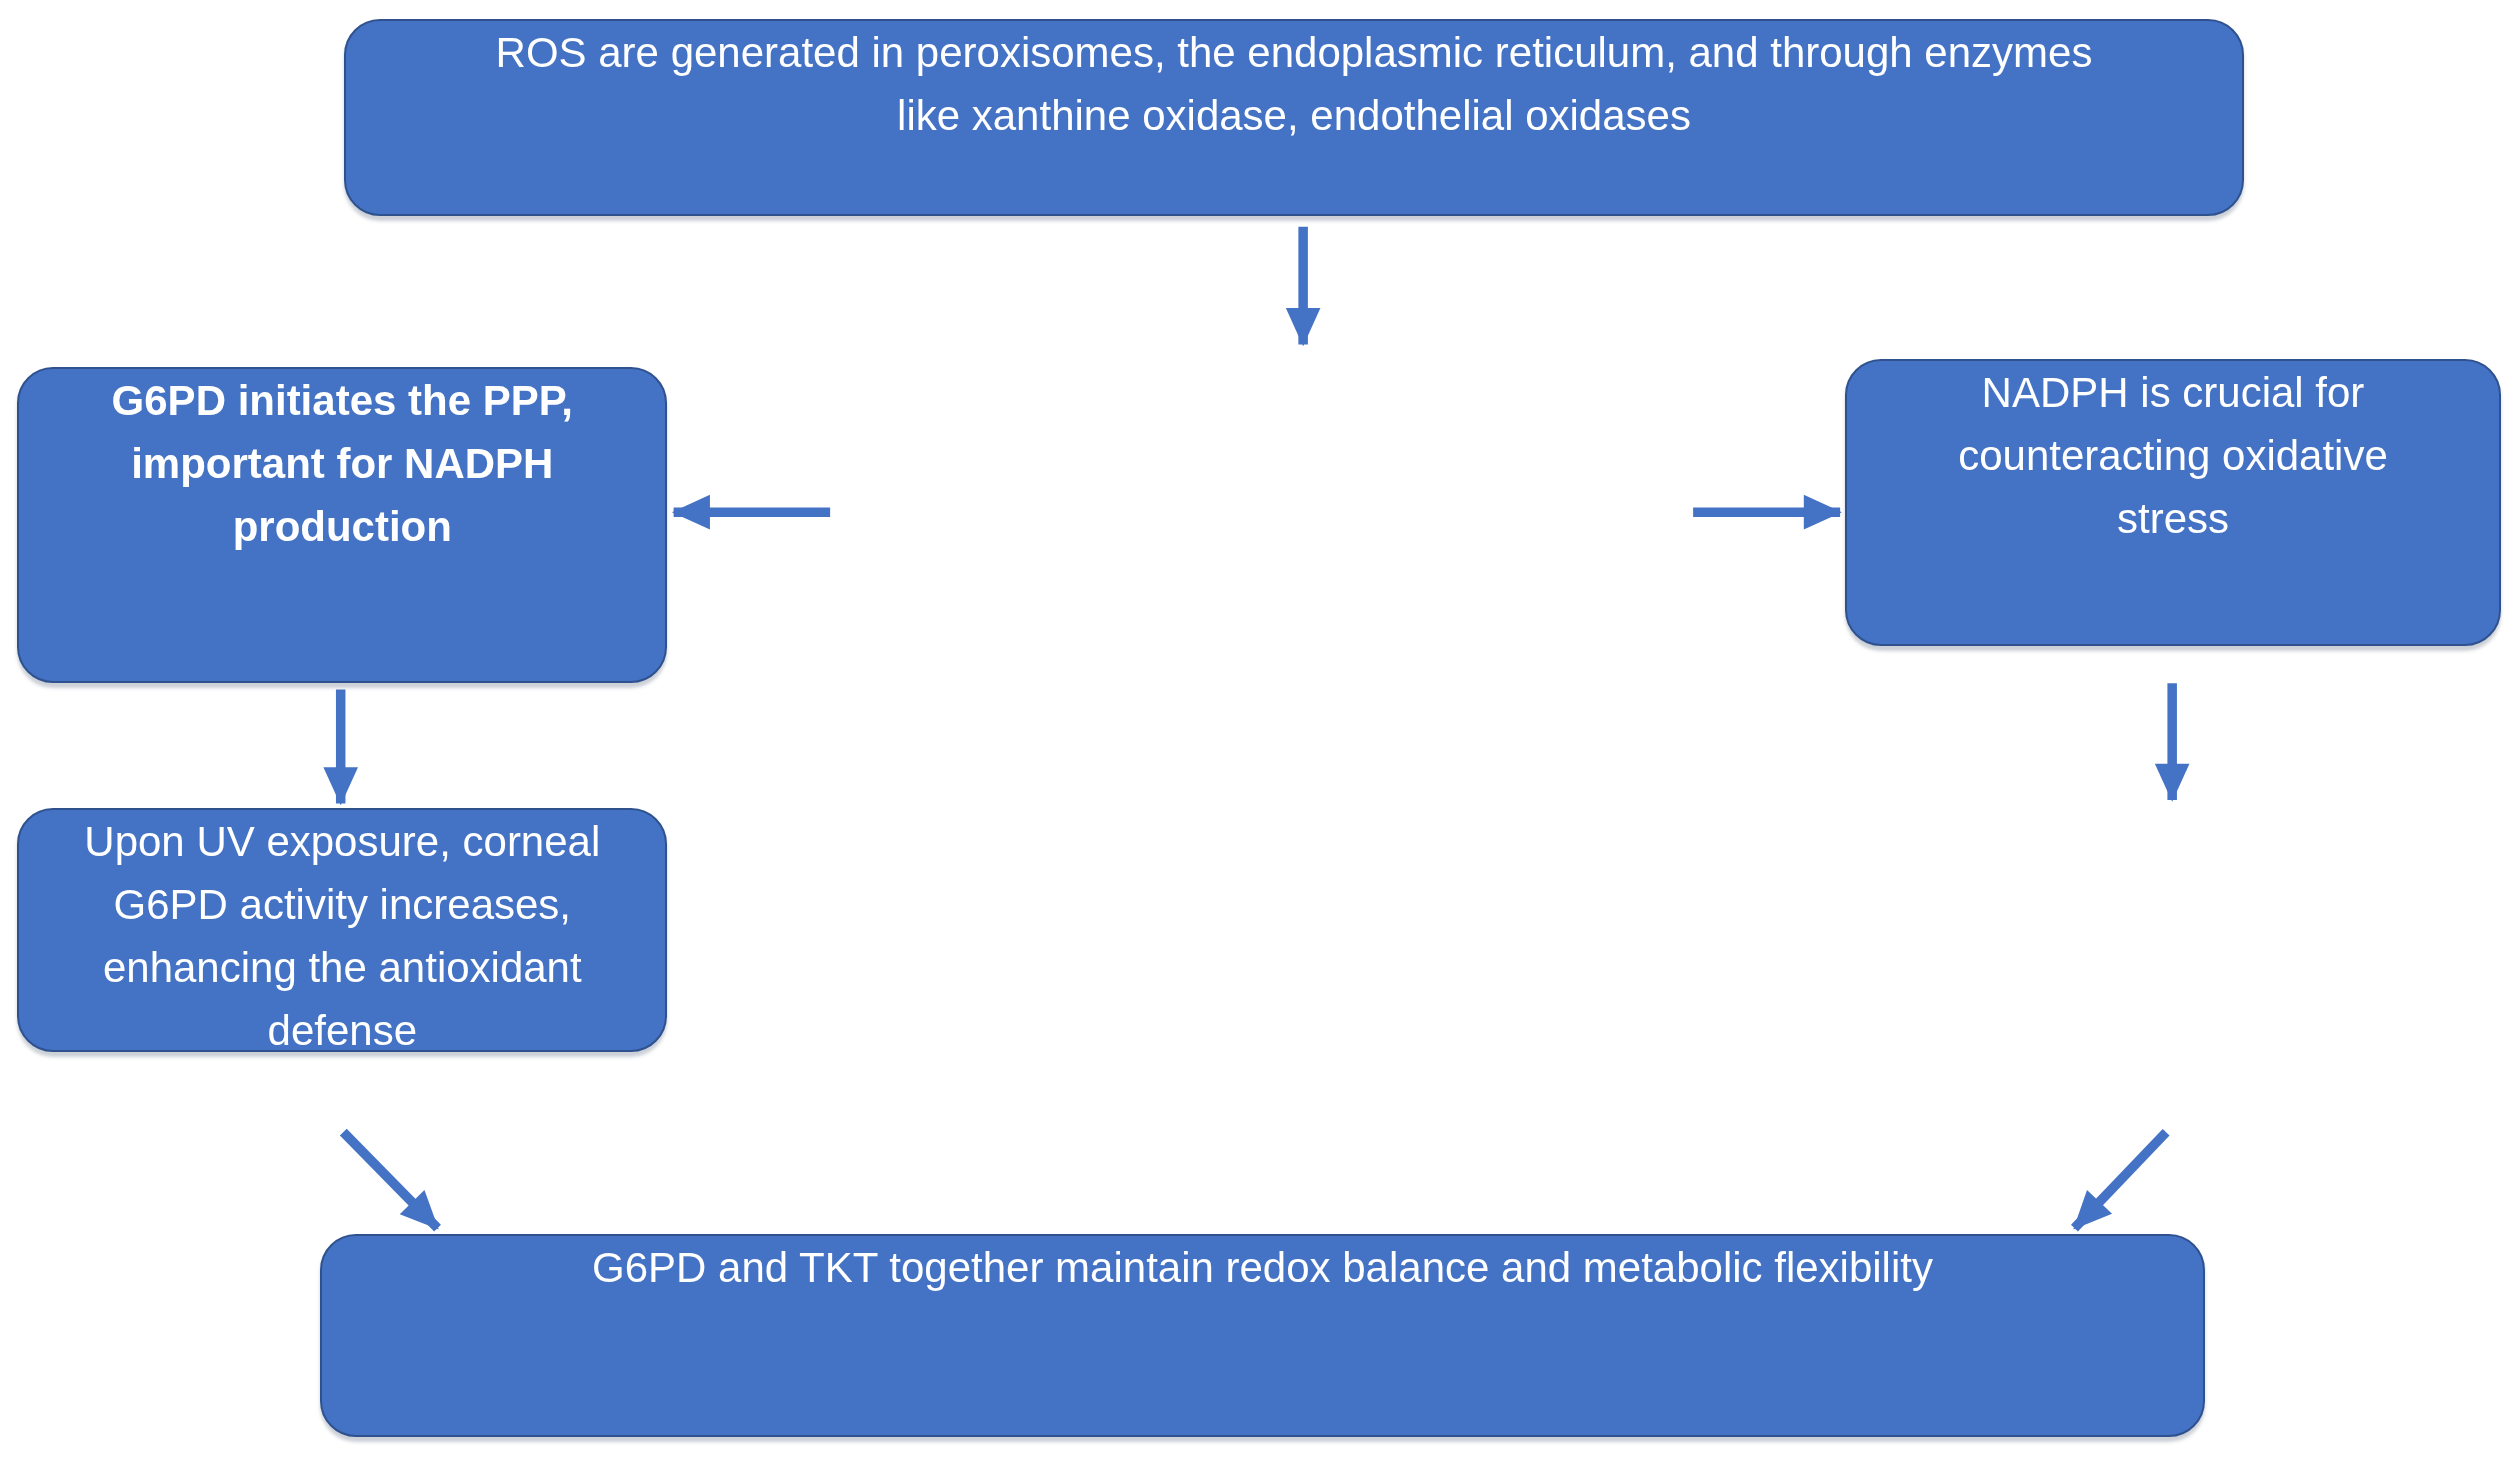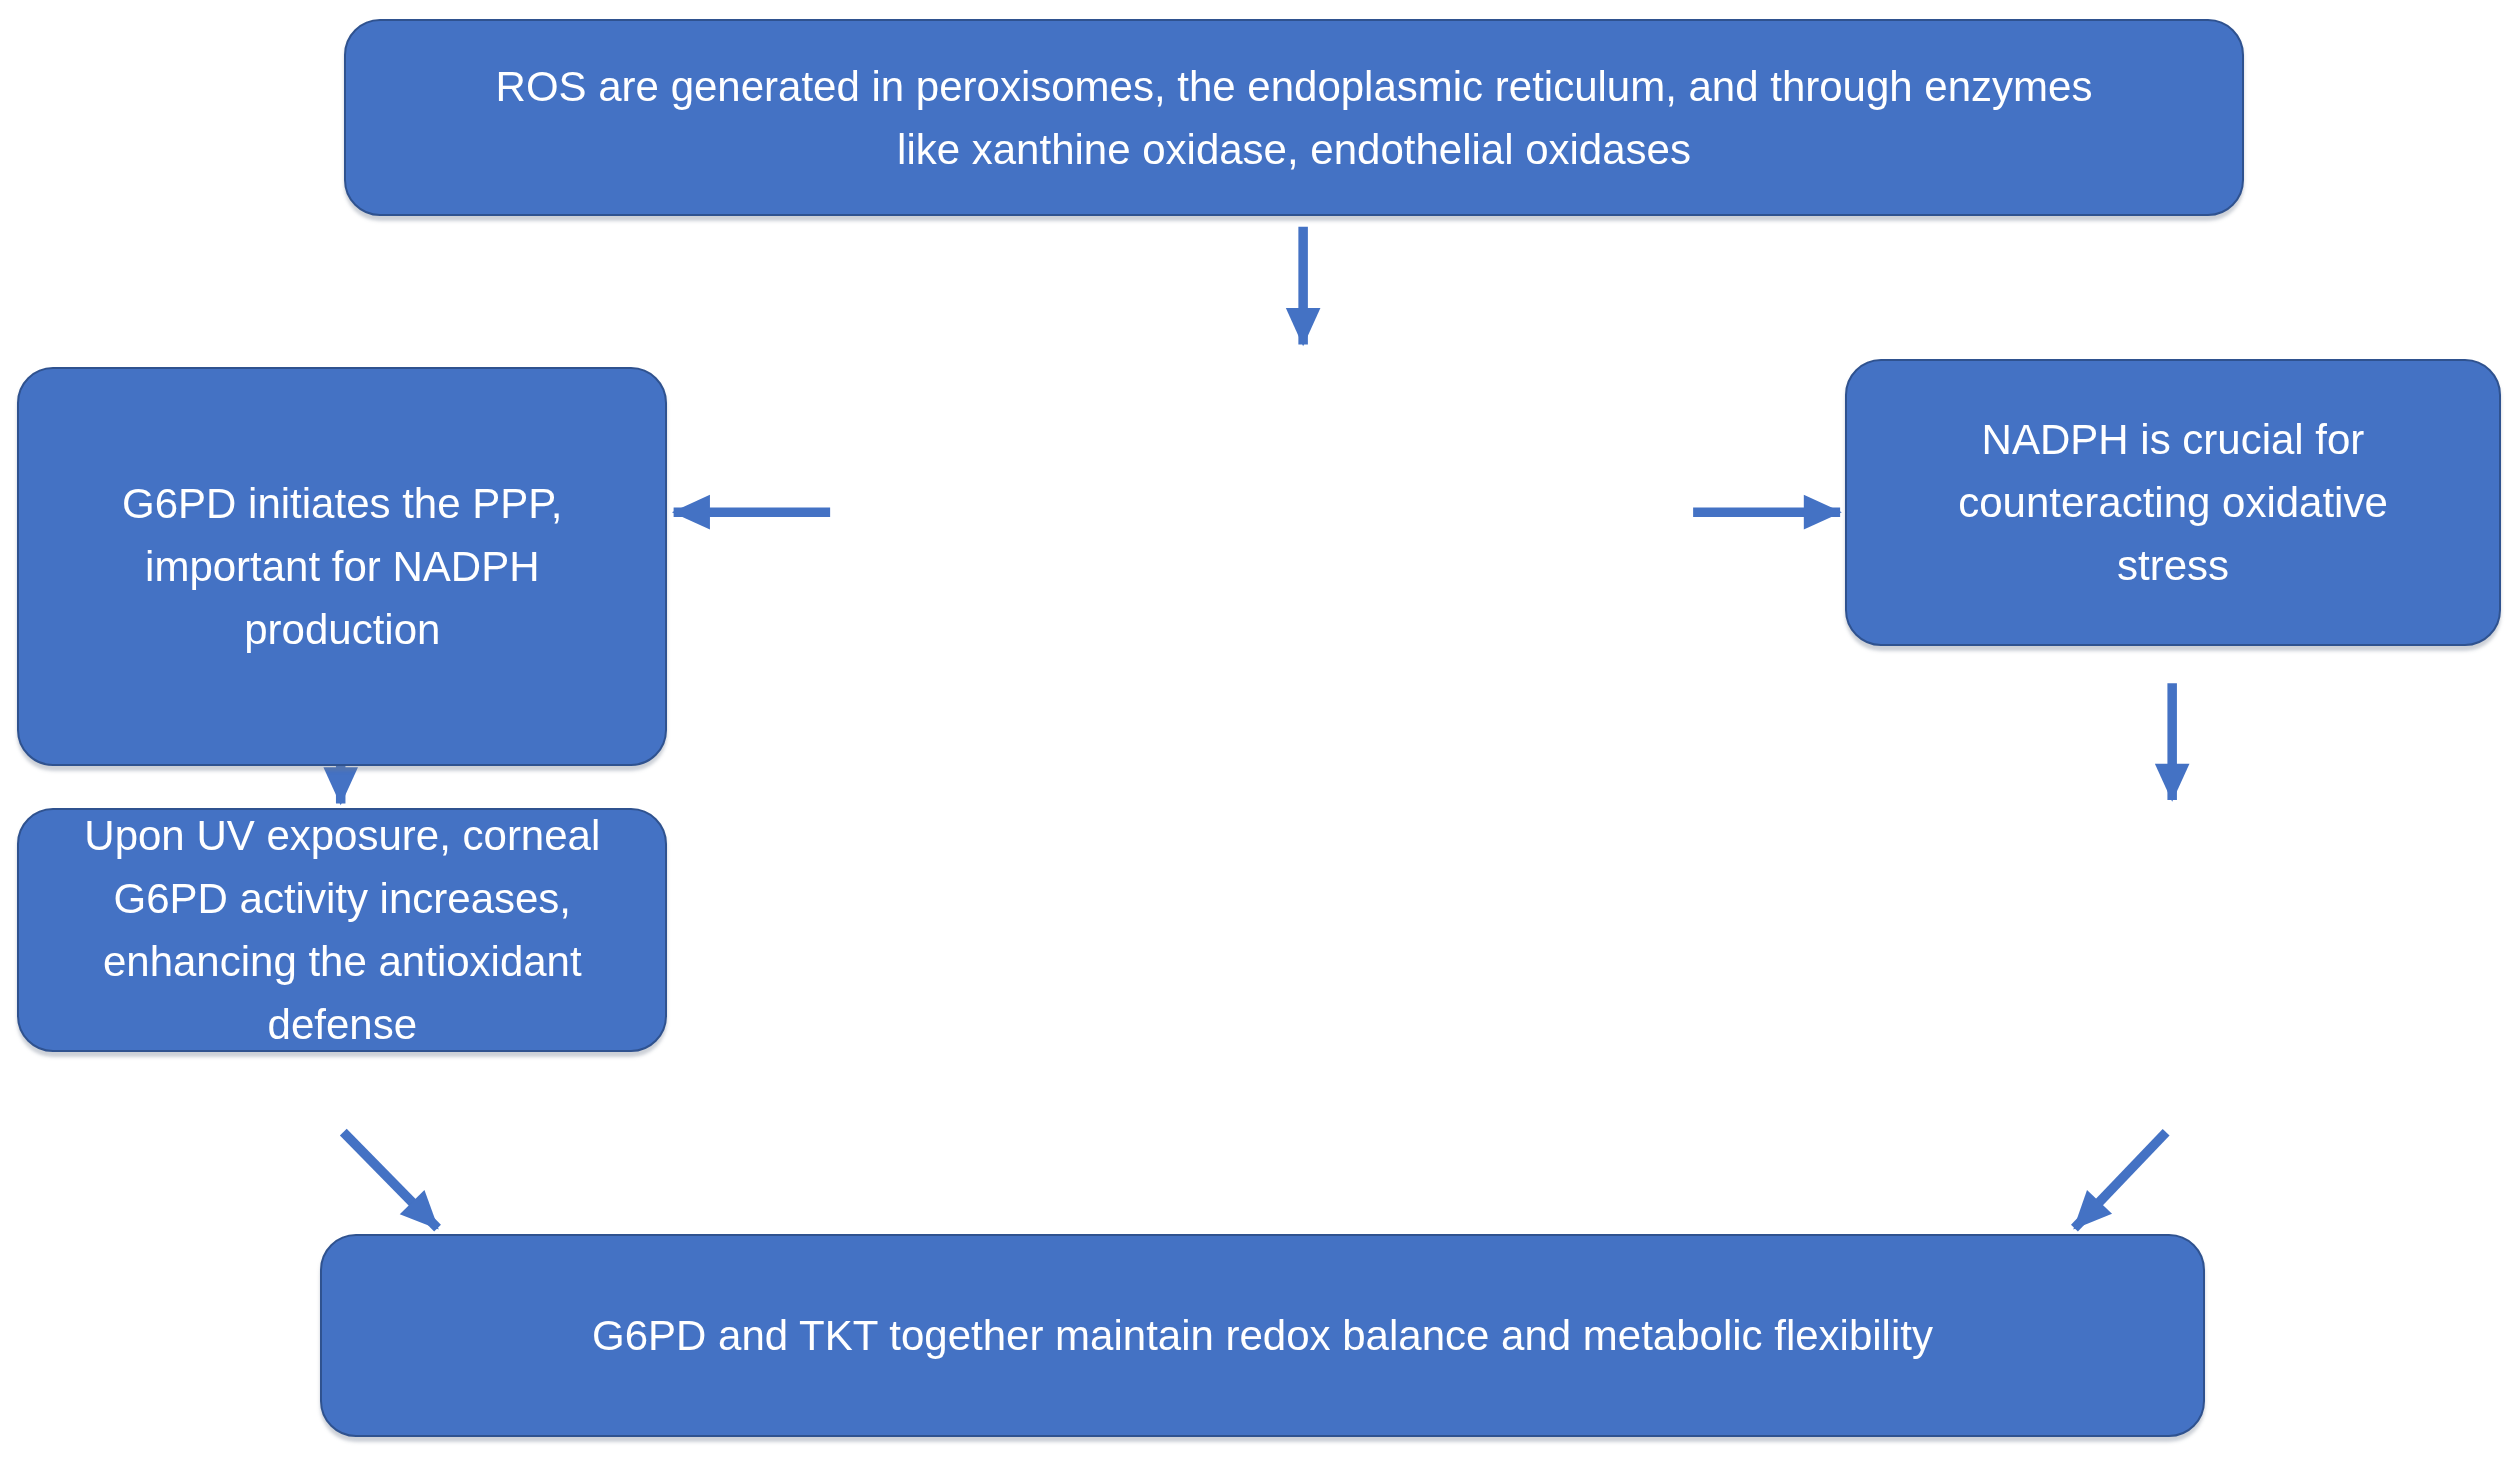--- a/index.html
+++ b/index.html
@@ -10,37 +10,36 @@
     font-family:"Liberation Sans", sans-serif;
     overflow:hidden;
   }
   .node{
     position:absolute;
     background:#4472C4;
     border:2.6px solid #2F528F;
     border-radius:36px;
     box-sizing:border-box;
     display:flex;
-    align-items:center;
     justify-content:center;
     box-shadow:0 4.3px 3.5px rgba(110,120,140,0.35);
   }
   .node .label{
     color:#ffffff;
     font-size:42px;
     line-height:1.5;
     text-align:center;
     white-space:pre-line;
     padding:0 12px;
   }
   #arrows{position:absolute;left:0;top:0;width:2512px;height:1461px;}
   
   #node-ros    {left:344px;  top:19px;   width:1900px; height:197px;}
   #node-nox    {left:809px;  top:361px;  width:902px; height:326px;}
-  #node-g6pd   {left:17.3px;   top:367px;  width:650px;  height:399px;}
+  #node-g6pd   {left:17.3px;   top:367px;  width:650px;  height:316px;font-weight:bold;}
   #node-nadph  {left:1845px; top:359px;  width:656px;  height:287px;}
   #node-uv     {left:17.3px;   top:808px;  width:650px;  height:244px;}
   #node-tkt    {left:1845px; top:804px;  width:656px;  height:316px;}
   #node-summary{left:320px;  top:1234px; width:1885px; height:203px;}
 </style>
 </head>
 <body>
 
 <div id="canvas">
 

